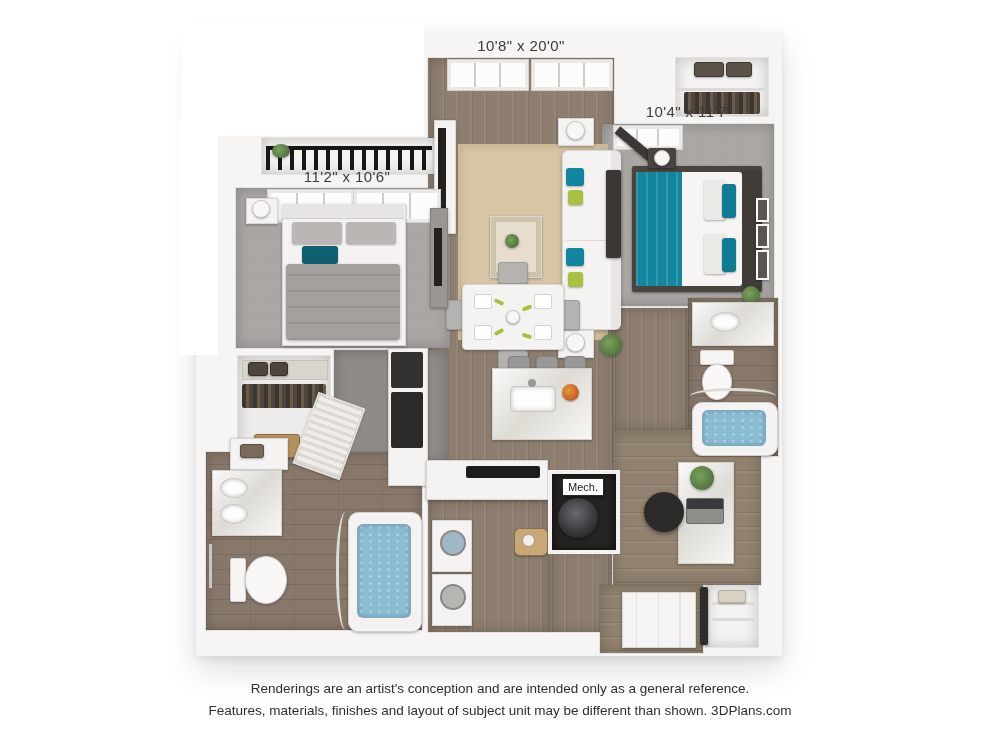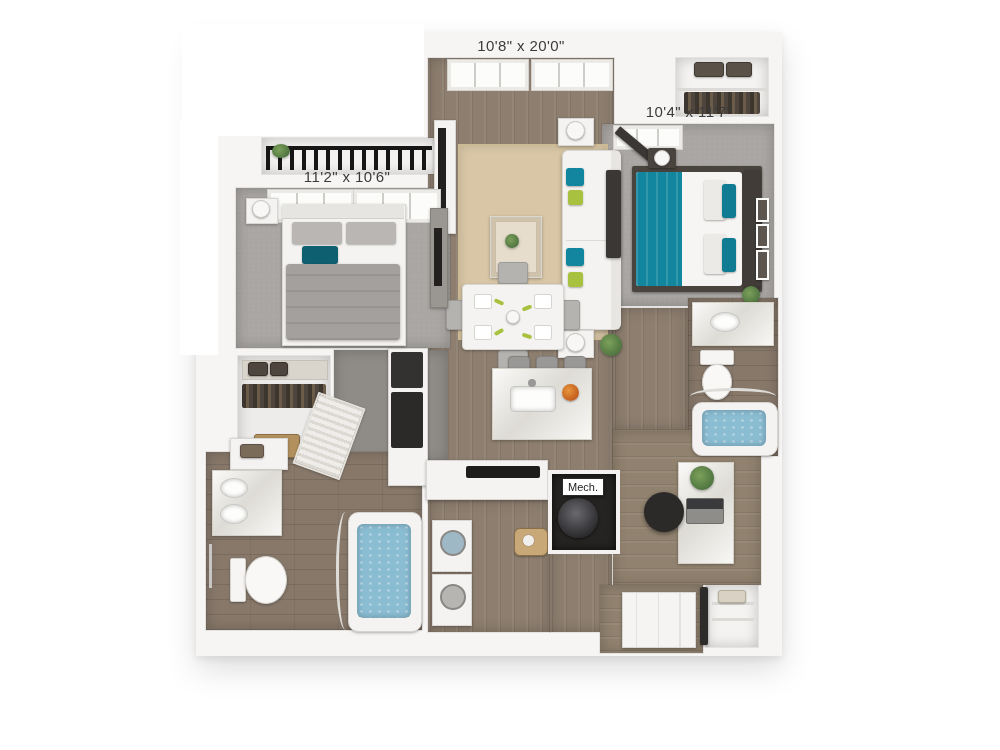--- a/index.html
+++ b/index.html
@@ -230,13 +230,15 @@
   <div class="furn paneldoor" style="left:622px;top:592px;width:72px;height:54px;"></div>
   <div class="furn dark-furn" style="left:700px;top:587px;width:8px;height:58px;background:#2e2c2a;"></div>
   <div class="furn shelfline" style="left:712px;top:602px;width:42px;height:3px;"></div>
   <div class="furn shelfline" style="left:712px;top:618px;width:42px;height:3px;"></div>
   <div class="furn basket" style="left:718px;top:590px;width:26px;height:11px;background:#d9d2c4;border-color:#b5ac9a;"></div>
 
   <div class="dimlabel" style="left:521px;top:37px;">10'8" x 20'0"</div>
   <div class="dimlabel" style="left:689px;top:103px;">10'4" x 11'7"</div>
   <div class="dimlabel" style="left:347px;top:168px;">11'2" x 10'6"</div>
 
+  <div class="footer-line" style="top:681px;">Renderings are an artist's conception and are intended only as a general reference.</div>
+  <div class="footer-line" style="top:703px;">Features, materials, finishes and layout of subject unit may be different than shown. 3DPlans.com</div>
 </div>
 
 </body></html>

